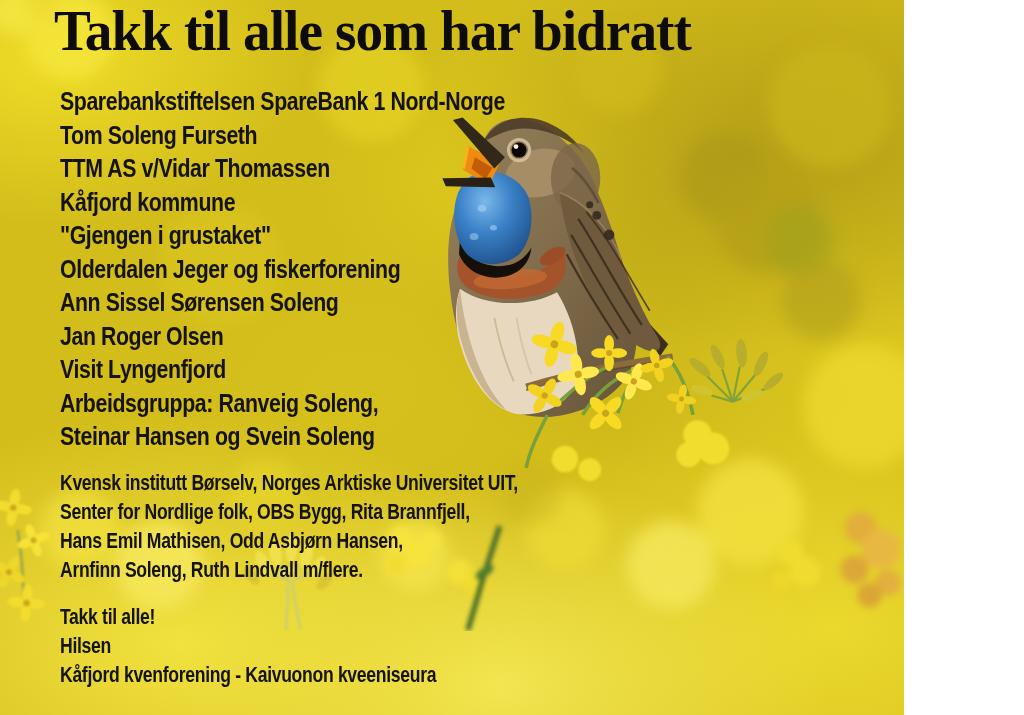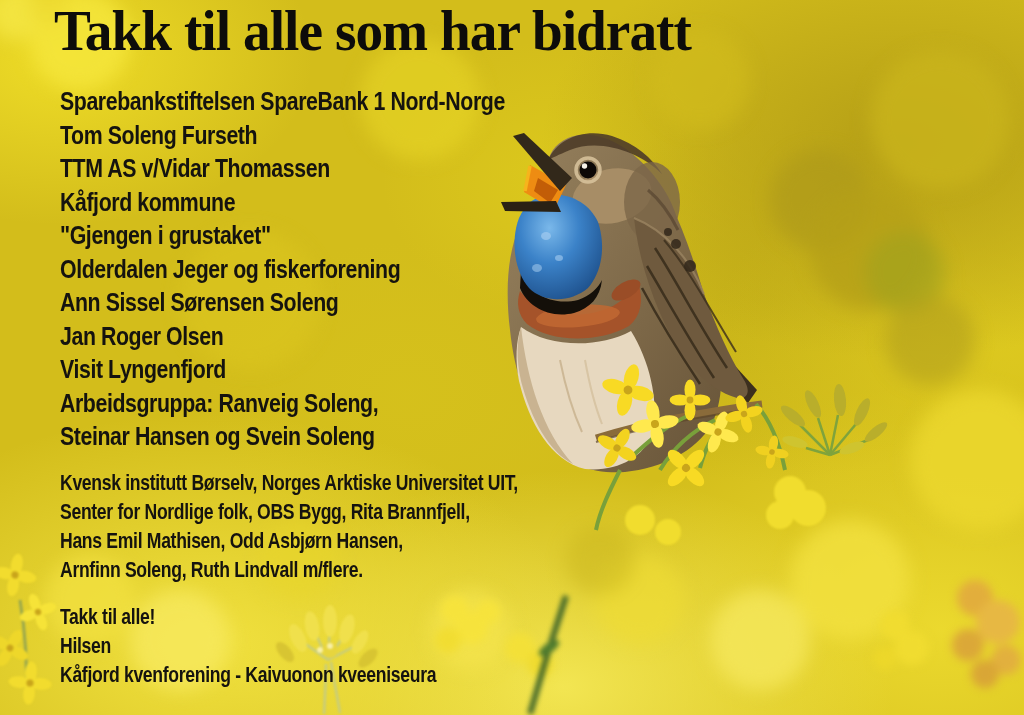--- a/index.html
+++ b/index.html
@@ -1,17 +1,17 @@
 <!DOCTYPE html>
 <html><head>
 <meta charset="utf-8">
 <style>
   html,body { margin:0; padding:0; }
   .canvas {
-    position:relative; width:1024px; height:715px; overflow:hidden;
+    position:relative; width:904px; height:715px; overflow:hidden;
     font-family:"Liberation Sans", sans-serif;
     text-decoration:underline;
   }
   
   .bg {
     position:absolute; inset:0;
     background-color:#d3bd1b;
     background-image:
       radial-gradient(ellipse 360px 240px at 6% 8%,   rgba(240,222,40,.95), rgba(240,222,40,0) 70%),
       radial-gradient(ellipse 500px 300px at 88% 20%, rgba(178,156,22,.90), rgba(178,156,22,0) 72%),

